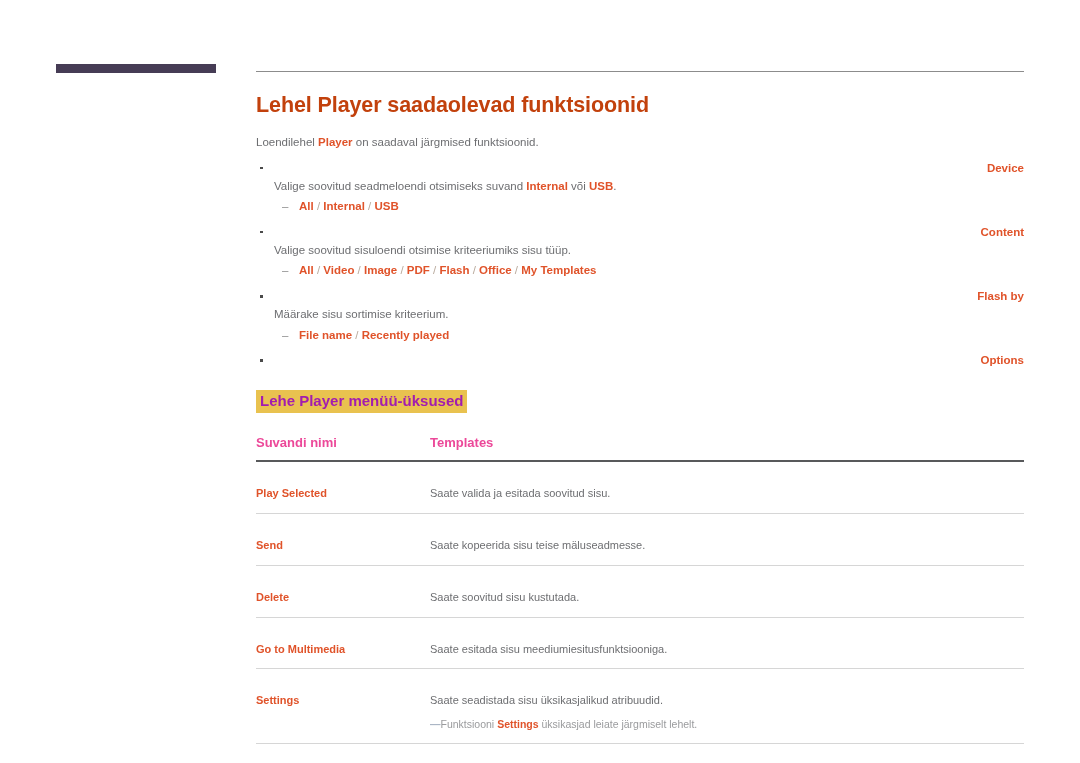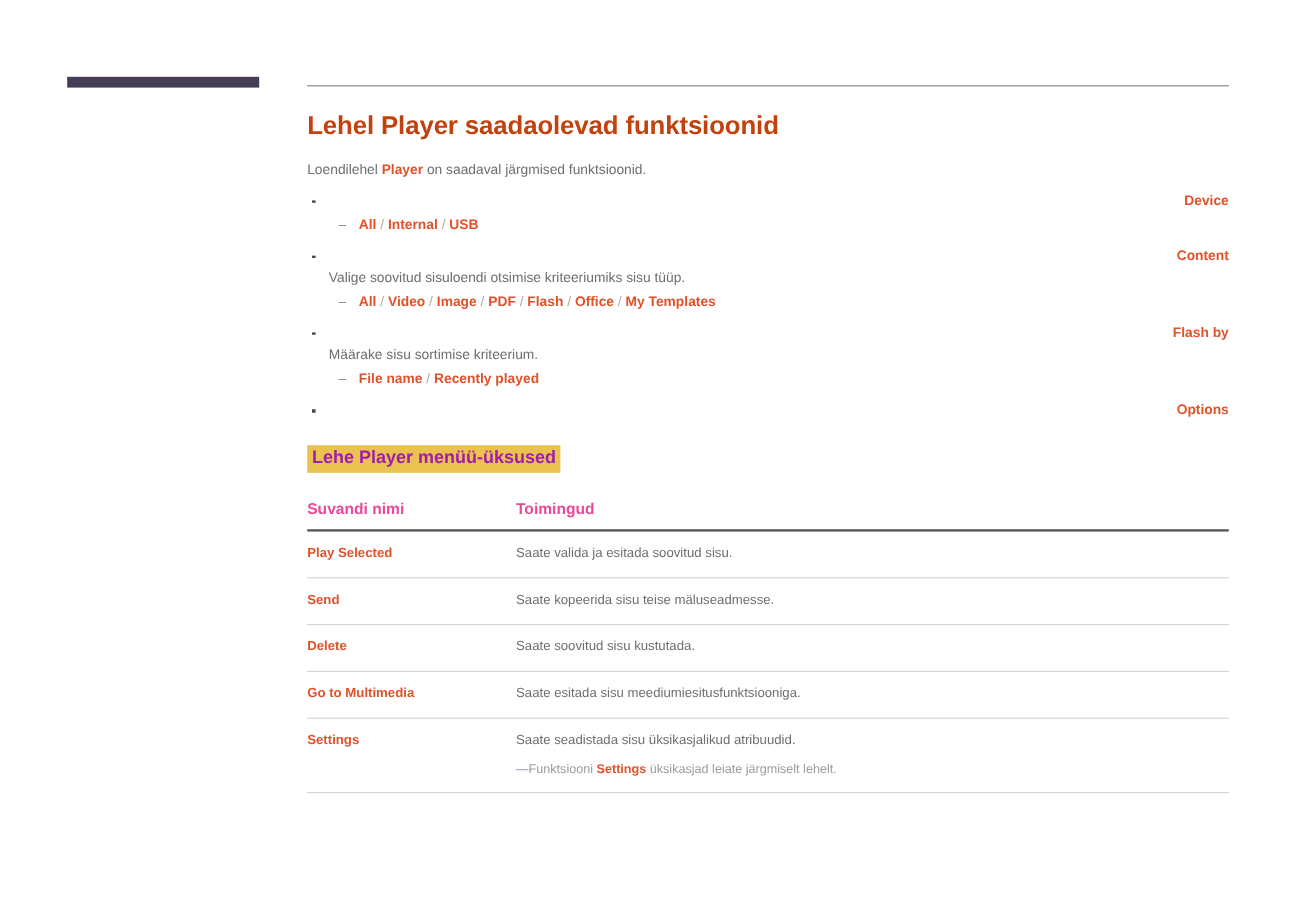--- a/index.html
+++ b/index.html
@@ -154,21 +154,21 @@
     text-align: left;
     font-size: 13px;
     font-weight: bold;
     color: #ec4899;
     padding: 0 0 10px 0;
     border-bottom: 2px solid #58595b;
     vertical-align: bottom;
   }
   table.menu-table td {
     font-size: 11px;
-    padding: 11px 0 11px 0;
+    padding: 24px 0 11px 0;
     border-bottom: 1px solid #d6d6d6;
     vertical-align: top;
     line-height: 1.45;
   }
   td.opt-name {
     color: #e0532a;
     font-weight: bold;
     font-size: 11px;
   }
   td.opt-desc {
@@ -204,20 +204,21 @@
   <h1 class="page-title">Lehel Player saadaolevad funktsioonid</h1>
 
   <p class="intro"><span>Loendilehel </span><span class="hl">Player</span><span> on saadaval järgmised funktsioonid.</span></p>
 
   <ul class="bullets">
 
     <li class="bullet-item">
       <div class="bullet-head">
         <span class="dot"></span><span>Device</span>
       </div>
+      <div class="bullet-desc"><span>Valige soovitud seadmeloendi otsimiseks suvand </span><span class="hl">Internal</span><span> või </span><span class="hl">USB</span><span>.</span></div>
       <div class="sub-item">
         <span class="dash">–</span><span><span>All</span><span class="sep"> / </span><span>Internal</span><span class="sep"> / </span><span>USB</span></span>
       </div>
     </li>
 
     <li class="bullet-item">
       <div class="bullet-head">
         <span class="dot"></span><span>Content</span>
       </div>
       <div class="bullet-desc">Valige soovitud sisuloendi otsimise kriteeriumiks sisu tüüp.</div>
@@ -249,21 +250,21 @@
   </div>
 
   <table class="menu-table">
     <colgroup>
       <col class="c1">
       <col class="c2">
     </colgroup>
     <thead>
       <tr>
         <th>Suvandi nimi</th>
-        <th>Toimingud</th>
+        <th>Templates</th>
       </tr>
     </thead>
     <tbody>
       <tr>
         <td class="opt-name">Play Selected</td>
         <td class="opt-desc">Saate valida ja esitada soovitud sisu.</td>
       </tr>
       <tr>
         <td class="opt-name">Send</td>
         <td class="opt-desc">Saate kopeerida sisu teise mäluseadmesse.</td>

